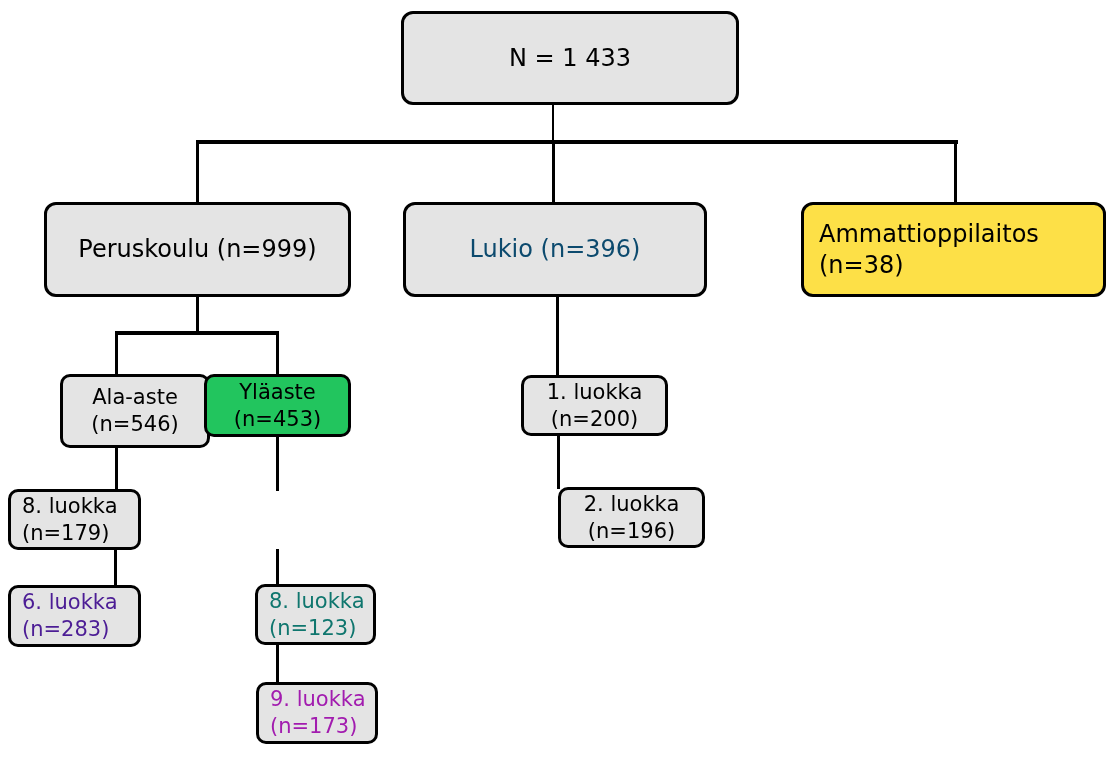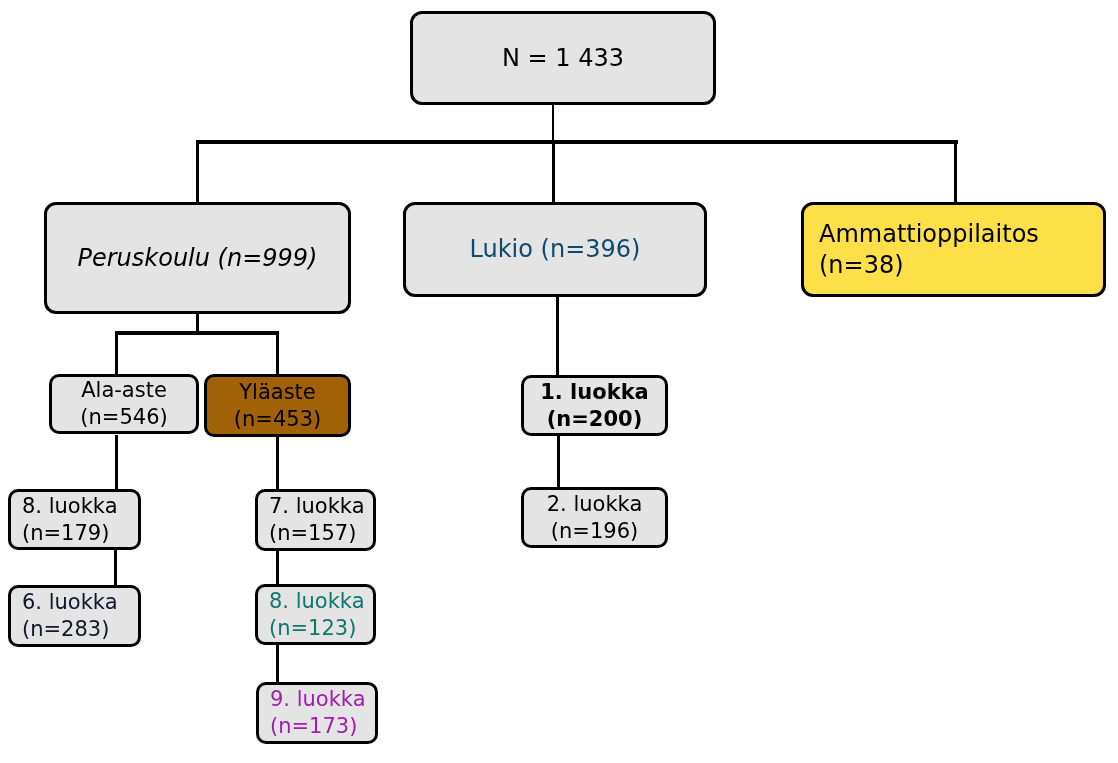--- a/index.html
+++ b/index.html
@@ -47,27 +47,27 @@
     justify-content: center;
     align-items: center;
     text-align: center;
     line-height: 27px;
     font-size: 21px;
   }
   .node.big { font-size: 24px; line-height: 31px; }
   .node.left-text { align-items: flex-start; text-align: left; padding-left: 11px; border-radius: 10px; }
   .node span { display: block; white-space: nowrap; }
 
-  #node-root            { left: 401px; top:  11px; width: 306px; height: 94px; margin-left: 9px; }
-  #node-peruskoulu      { left:  44px; top: 202px; width: 307px; height: 112px; font-style: italic; }
+  #node-root            { left: 401px; top:  11px; width: 338px; height: 94px; }
+  #node-peruskoulu      { left:  44px; top: 202px; width: 307px; height: 95px; }
   #node-lukio           { left: 403px; top: 202px; width: 304px; height: 95px; }
   #node-ammattioppilaitos { left: 801px; top: 202px; width: 305px; height: 95px; align-items: flex-start; text-align: left; padding-left: 15px; }
-  #node-ala-aste        { left:  49px; top: 374px; width: 150px; height: 60px; border-radius: 10px; align-items: center; }
+  #node-ala-aste        { left:  60px; top: 374px; width: 150px; height: 74px; border-radius: 10px; align-items: center; }
   #node-ylaaste         { left: 204px; top: 374px; width: 147px; height: 63px; border-radius: 10px; }
-  #node-luokka1         { left: 521px; top: 375px; width: 147px; height: 61px; border-radius: 10px; font-weight: bold; }
+  #node-luokka1         { left: 521px; top: 375px; width: 147px; height: 61px; border-radius: 10px; }
   #node-luokka2         { left: 521px; top: 487px; width: 147px; height: 61px; border-radius: 10px; }
   #node-luokka5         { left:   8px; top: 489px; width: 133px; height: 61px; }
   #node-luokka6         { left:   8px; top: 585px; width: 133px; height: 62px; }
   #node-luokka7         { left: 255px; top: 489px; width: 121px; height: 62px; }
   #node-luokka8         { left: 255px; top: 584px; width: 121px; height: 61px; }
   #node-luokka9         { left: 256px; top: 682px; width: 122px; height: 62px; }
 </style>
 </head>
 <body>
 
@@ -105,49 +105,45 @@
   <div class="node big" id="node-ammattioppilaitos" style="background: #fde047; border-color: rgb(0, 0, 0); color: rgb(0, 0, 0);">
     <span>Ammattioppilaitos</span>
     <span>(n=38)</span>
   </div>
 
   <div class="node" id="node-ala-aste" style="background: rgb(228, 228, 228); border-color: rgb(0, 0, 0); color: rgb(0, 0, 0);">
     <span>Ala-aste</span>
     <span>(n=546)</span>
   </div>
 
-  <div class="node" id="node-ylaaste" style="background: #a16207; border-color: rgb(0, 0, 0); color: rgb(0, 0, 0);">
+  <div class="node" id="node-ylaaste" style="background: #22c55e; border-color: rgb(0, 0, 0); color: rgb(0, 0, 0);">
     <span>Yläaste</span>
     <span>(n=453)</span>
   </div>
 
   <div class="node" id="node-luokka1" style="background: rgb(228, 228, 228); border-color: rgb(0, 0, 0); color: rgb(0, 0, 0);">
     <span>1. luokka</span>
     <span>(n=200)</span>
   </div>
 
-  <div class="node" id="node-luokka2" style="background: rgb(228, 228, 228); border-color: rgb(0, 0, 0); color: rgb(0, 0, 0);">
+  <div class="node" id="node-luokka2" style="background: rgb(228, 228, 228); border-color: rgb(0, 0, 0); color: rgb(0, 0, 0); margin-left: 37px;">
     <span>2. luokka</span>
     <span>(n=196)</span>
   </div>
 
   <div class="node left-text" id="node-luokka5" style="background: rgb(228, 228, 228); border-color: rgb(0, 0, 0); color: rgb(0, 0, 0);">
     <span>8. luokka</span>
     <span>(n=179)</span>
   </div>
 
-  <div class="node left-text" id="node-luokka6" style="background: rgb(228, 228, 228); border-color: rgb(0, 0, 0); color: #0f172a; text-align: right;">
+  <div class="node left-text" id="node-luokka6" style="background: rgb(228, 228, 228); border-color: rgb(0, 0, 0); color: #4c1d95; text-align: right;">
     <span>6. luokka</span>
     <span>(n=283)</span>
   </div>
 
-  <div class="node left-text" id="node-luokka7" style="background: rgb(228, 228, 228); border-color: rgb(0, 0, 0); color: rgb(0, 0, 0);">
-    <span>7. luokka</span>
-    <span>(n=157)</span>
-  </div>
 
   <div class="node left-text" id="node-luokka8" style="background: rgb(228, 228, 228); border-color: rgb(0, 0, 0); color: #0f766e;">
     <span>8. luokka</span>
     <span>(n=123)</span>
   </div>
 
   <div class="node left-text" id="node-luokka9" style="background: rgb(228, 228, 228); border-color: rgb(0, 0, 0); color: #a21caf;">
     <span>9. luokka</span>
     <span>(n=173)</span>
   </div>

